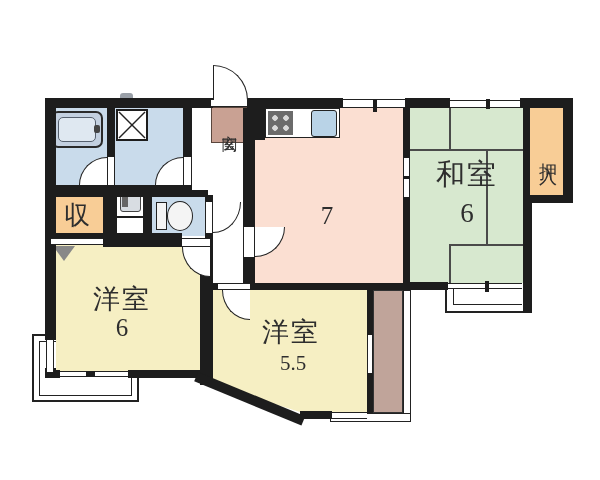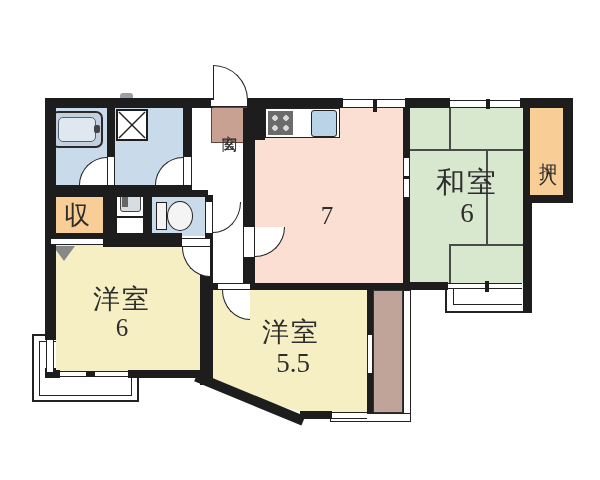--- a/index.html
+++ b/index.html
@@ -138,23 +138,23 @@
 
   <div class="arc arc-bl" style="left:213px;top:65px;width:35px;height:35px;"></div>
   <div class="arc arc-br" style="left:79px;top:157px;width:28px;height:28px;"></div>
   <div class="arc arc-br" style="left:155px;top:157px;width:28px;height:28px;"></div>
   <div class="arc arc-tl" style="left:213px;top:202px;width:28px;height:31px;"></div>
   <div class="arc arc-tl" style="left:255px;top:227px;width:30px;height:30px;"></div>
   <div class="arc arc-tr" style="left:182px;top:247px;width:28px;height:30px;"></div>
   <div class="arc arc-tr" style="left:222px;top:290px;width:28px;height:30px;"></div>
 
   <div class="lbl" style="left:327px;top:215px;font-size:25px;">7</div>
-  <div class="lbl" style="left:467px;top:182px;font-size:29px;letter-spacing:2px;">和室</div>
+  <div class="lbl" style="left:467px;top:174px;font-size:29px;letter-spacing:2px;">和室</div>
   <div class="lbl" style="left:467px;top:213px;font-size:27px;">6</div>
   <div class="lbl" style="left:122px;top:299px;font-size:27px;letter-spacing:2px;">洋室</div>
   <div class="lbl" style="left:122px;top:327px;font-size:25px;">6</div>
   <div class="lbl" style="left:291px;top:332px;font-size:27px;letter-spacing:2px;">洋室</div>
-  <div class="lbl" style="left:293px;top:363px;font-size:27px;">5.5</div>
+  <div class="lbl" style="left:293px;top:363px;font-size:21px;">5.5</div>
   <div class="lbl" style="left:77px;top:216px;font-size:26px;">収</div>
   <div class="vlbl" style="left:229px;top:126px;font-size:15px;">玄関</div>
   <div class="vlbl" style="left:548px;top:152px;font-size:18px;">押入</div>
 
 </div>
 
 </body></html>

